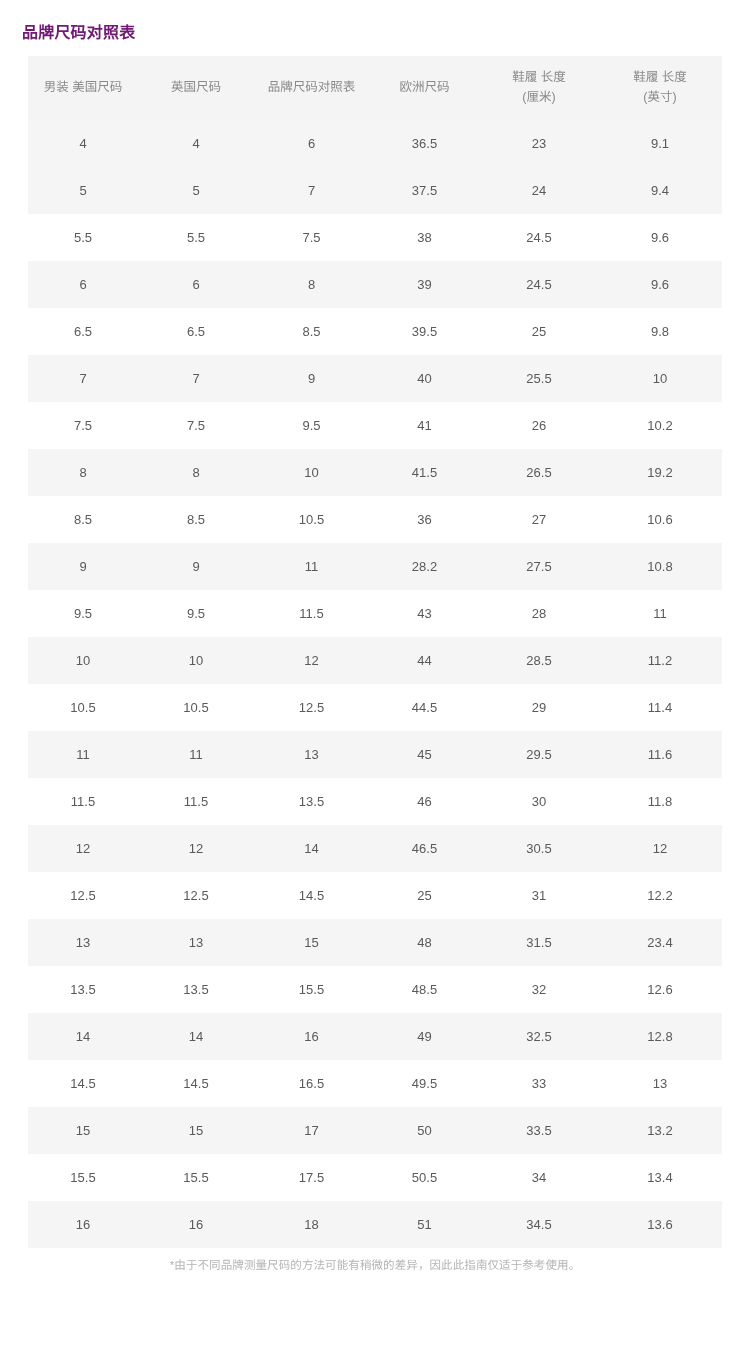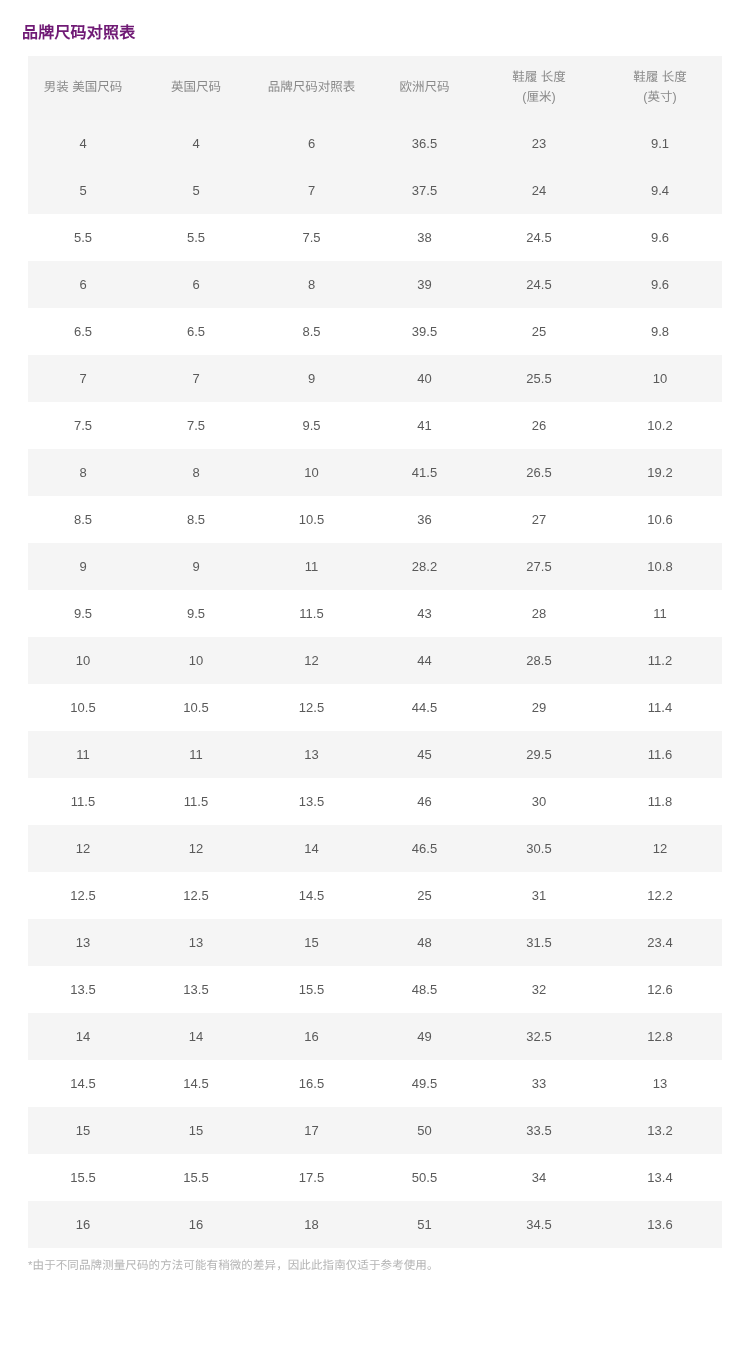--- a/index.html
+++ b/index.html
@@ -71,20 +71,21 @@
   }
   table.size-table tbody tr.striped td {
     background: #f5f5f5;
   }
   .footnote {
     margin: 8px 28px 0 28px;
     font-size: 11.5px;
     color: #b4b4b4;
     line-height: 1.7;
     letter-spacing: 0.1px;
+    text-align: center;
   }
 </style>
 </head>
 <body>
 
 <div class="page">
 
   <h1 class="page-title">品牌尺码对照表</h1>
 
   <div class="table-wrap">

